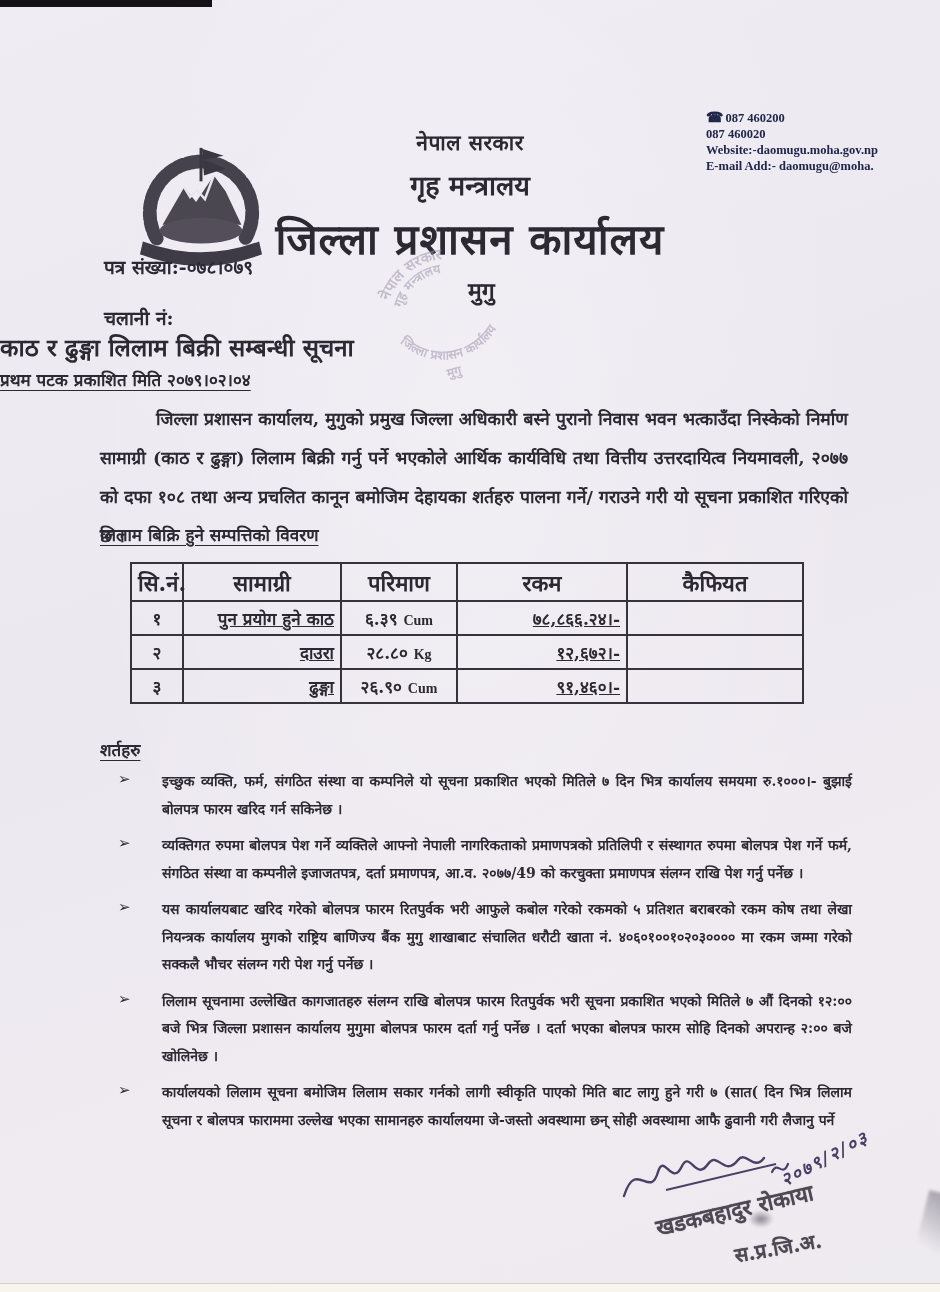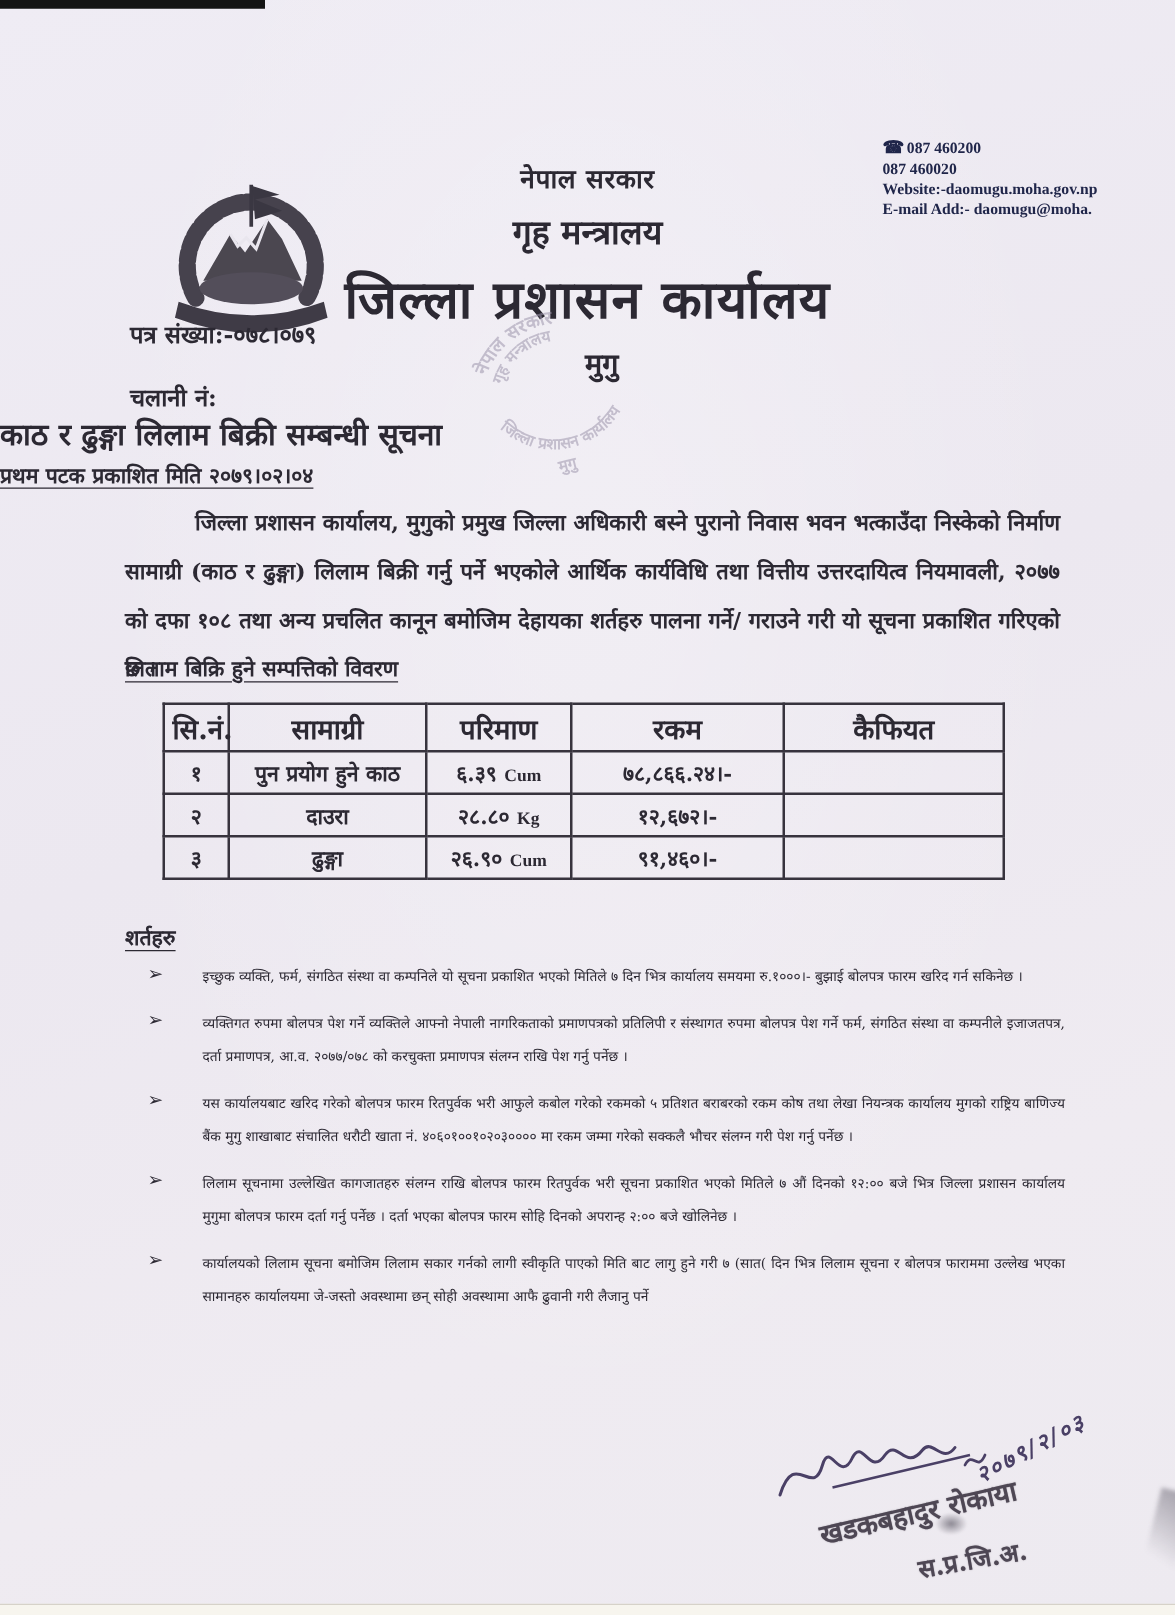--- a/index.html
+++ b/index.html
@@ -47,30 +47,30 @@
     font-size:17.5px; font-weight:600; line-height:39px; text-align:justify; text-indent:56px; }
 
   .tbl-caption { position:absolute; left:100px; top:523px; font-size:17px; font-weight:700;
     text-decoration:underline; text-underline-offset:4px; }
 
   table.sale { position:absolute; left:130px; top:562px; width:672px;
     border-collapse:collapse; table-layout:fixed; }
   table.sale th, table.sale td { border:2px solid #37333d; font-weight:700;
     padding:3px 6px; height:34px; font-size:17px; color:#2c2933; }
   table.sale th { text-align:center; font-size:22px; }
-  td.c { text-align:center; } td.l { text-align:center; padding-left:12px; }
+  td.c { text-align:center; } td.l { text-align:right; padding-left:12px;text-decoration:underline; }
   col.c1{width:52px;} col.c2{width:158px;} col.c3{width:116px;} col.c4{width:170px;} col.c5{width:176px;}
   .unit { font-family:"Liberation Serif","DejaVu Serif",serif; font-size:14px; }
 
   .cond-head { position:absolute; left:100px; top:738px; font-size:17px; font-weight:700;
     text-decoration:underline; text-underline-offset:4px;text-align:center; }
   .conds { position:absolute; left:118px; top:768px; width:734px; }
   .cond { display:flex; margin-bottom:9px; }
   .cond .bullet { width:44px; flex:0 0 44px; font-size:15px; color:#2c2933; padding-top:2px; }
-  .cond .txt { flex:1; font-size:11px; font-weight:400; line-height:27.5px; text-align:justify; }
+  .cond .txt { flex:1; font-size:14px; font-weight:700; line-height:27.5px; text-align:justify; }
 
   
   .sig-block { position:absolute; left:606px; top:1138px; width:330px; height:140px; }
   .sig-svg { position:absolute; left:0; top:0; }
   .sig-date { position:absolute; left:170px; top:8px; transform:rotate(-28deg);
     font-size:18px; font-style:italic; font-weight:600; color:#4a4066; letter-spacing:2px; }
   .stamp-name { position:absolute; left:48px; top:56px; transform:rotate(-13deg);
     font-size:22px; font-weight:700; color:#4e4754; text-shadow:0 0 1px rgba(78,71,84,.6);
     white-space:nowrap; }
   .stamp-desig { position:absolute; left:128px; top:96px; transform:rotate(-10deg);
@@ -181,21 +181,21 @@
     </table>
 
   <div class="cond-head">शर्तहरु</div>
   <div class="conds">
     <div class="cond">
       <span class="bullet">➢</span>
       <span class="txt">इच्छुक व्यक्ति, फर्म, संगठित संस्था वा कम्पनिले यो सूचना प्रकाशित भएको मितिले ७ दिन भित्र कार्यालय समयमा रु.१०००।- बुझाई बोलपत्र फारम खरिद गर्न सकिनेछ ।</span>
     </div>
     <div class="cond">
       <span class="bullet">➢</span>
-      <span class="txt">व्यक्तिगत रुपमा बोलपत्र पेश गर्ने व्यक्तिले आफ्नो नेपाली नागरिकताको प्रमाणपत्रको प्रतिलिपी र संस्थागत रुपमा बोलपत्र पेश गर्ने फर्म, संगठित संस्था वा कम्पनीले इजाजतपत्र, दर्ता प्रमाणपत्र, आ.व. २०७७/०७८ को करचुक्ता प्रमाणपत्र संलग्न राखि पेश गर्नु पर्नेछ ।</span>
+      <span class="txt">व्यक्तिगत रुपमा बोलपत्र पेश गर्ने व्यक्तिले आफ्नो नेपाली नागरिकताको प्रमाणपत्रको प्रतिलिपी र संस्थागत रुपमा बोलपत्र पेश गर्ने फर्म, संगठित संस्था वा कम्पनीले इजाजतपत्र, दर्ता प्रमाणपत्र, आ.व. २०७७/49 को करचुक्ता प्रमाणपत्र संलग्न राखि पेश गर्नु पर्नेछ ।</span>
     </div>
     <div class="cond">
       <span class="bullet">➢</span>
       <span class="txt">यस कार्यालयबाट खरिद गरेको बोलपत्र फारम रितपुर्वक भरी आफुले कबोल गरेको रकमको ५ प्रतिशत बराबरको रकम कोष तथा लेखा नियन्त्रक कार्यालय मुगको राष्ट्रिय बाणिज्य बैंक मुगु शाखाबाट संचालित धरौटी खाता नं. ४०६०१००१०२०३०००० मा रकम जम्मा गरेको सक्कलै भौचर संलग्न गरी पेश गर्नु पर्नेछ ।</span>
     </div>
     <div class="cond">
       <span class="bullet">➢</span>
       <span class="txt">लिलाम सूचनामा उल्लेखित कागजातहरु संलग्न राखि बोलपत्र फारम रितपुर्वक भरी सूचना प्रकाशित भएको मितिले ७ औं दिनको १२:०० बजे भित्र जिल्ला प्रशासन कार्यालय मुगुमा बोलपत्र फारम दर्ता गर्नु पर्नेछ ।  दर्ता भएका बोलपत्र फारम सोहि दिनको अपरान्ह २:०० बजे खोलिनेछ ।</span>
     </div>
     <div class="cond">

